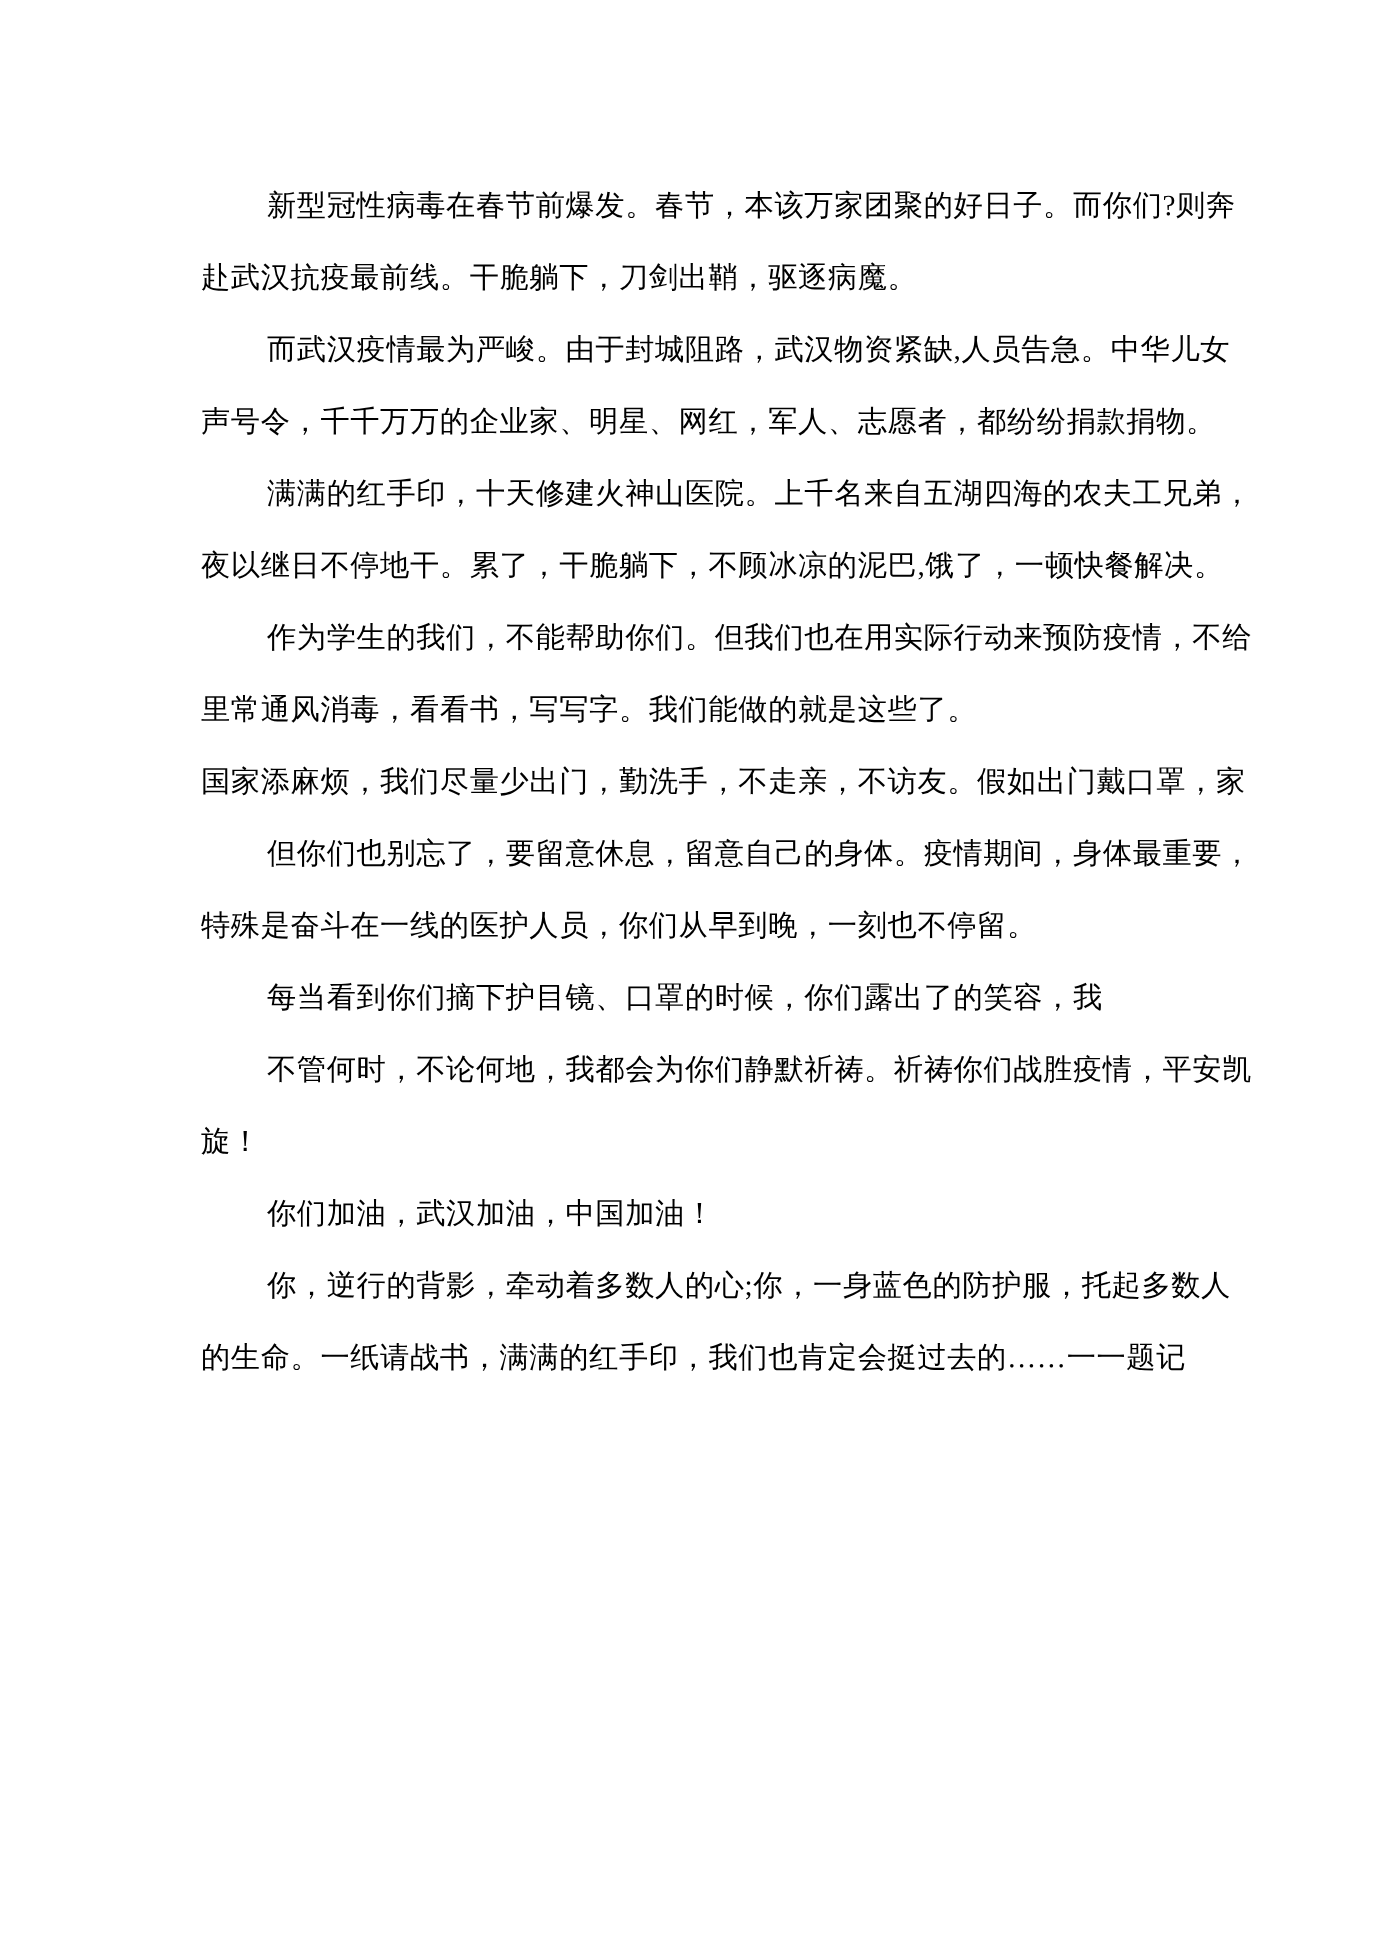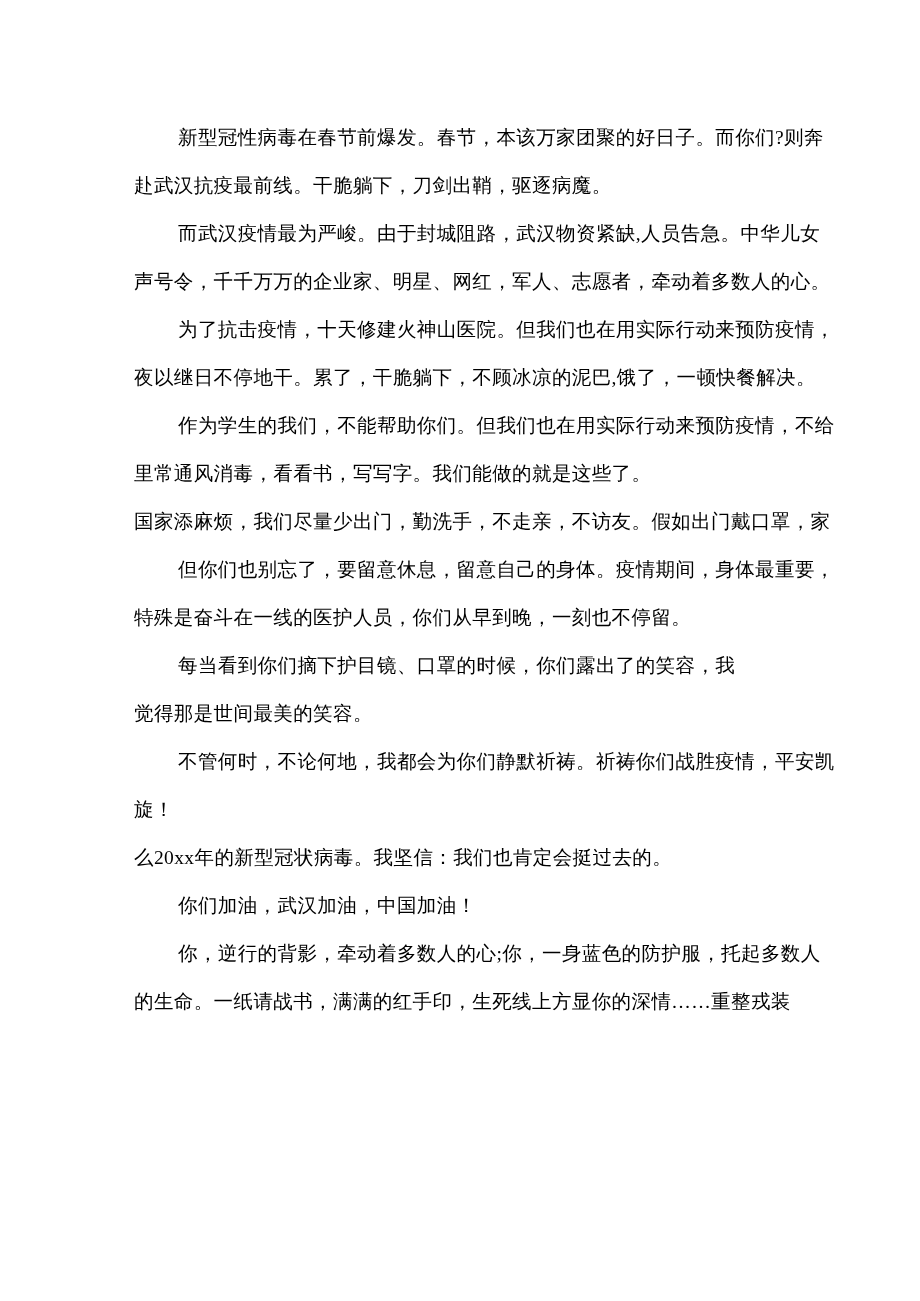--- a/index.html
+++ b/index.html
@@ -43,30 +43,28 @@
   }
 </style>
 </head>
 <body>
 
 <div class="page">
   <div class="text-body" id="doc-lines">
       <div class="line indent">新型冠性病毒在春节前爆发。春节，本该万家团聚的好日子。而你们?则奔</div>
       <div class="line">赴武汉抗疫最前线。干脆躺下，刀剑出鞘，驱逐病魔。</div>
       <div class="line indent">而武汉疫情最为严峻。由于封城阻路，武汉物资紧缺,人员告急。中华儿女</div>
-      <div class="line">声号令，千千万万的企业家、明星、网红，军人、志愿者，牵动着多数人的心。</div>
-      <div class="line indent">为了抗击疫情，十天修建火神山医院。但我们也在用实际行动来预防疫情，</div>
+      <div class="line">声号令，千千万万的企业家、明星、网红，军人、志愿者，都纷纷捐款捐物。</div>
+      <div class="line indent">满满的红手印，十天修建火神山医院。上千名来自五湖四海的农夫工兄弟，</div>
       <div class="line">夜以继日不停地干。累了，干脆躺下，不顾冰凉的泥巴,饿了，一顿快餐解决。</div>
       <div class="line indent">作为学生的我们，不能帮助你们。但我们也在用实际行动来预防疫情，不给</div>
       <div class="line">里常通风消毒，看看书，写写字。我们能做的就是这些了。</div>
       <div class="line">国家添麻烦，我们尽量少出门，勤洗手，不走亲，不访友。假如出门戴口罩，家</div>
       <div class="line indent">但你们也别忘了，要留意休息，留意自己的身体。疫情期间，身体最重要，</div>
       <div class="line">特殊是奋斗在一线的医护人员，你们从早到晚，一刻也不停留。</div>
       <div class="line indent">每当看到你们摘下护目镜、口罩的时候，你们露出了的笑容，我</div>
-      <div class="line">觉得那是世间最美的笑容。</div>
       <div class="line indent">不管何时，不论何地，我都会为你们静默祈祷。祈祷你们战胜疫情，平安凯</div>
       <div class="line">旋！</div>
-      <div class="line">么20xx年的新型冠状病毒。我坚信：我们也肯定会挺过去的。</div>
       <div class="line indent">你们加油，武汉加油，中国加油！</div>
       <div class="line indent">你，逆行的背影，牵动着多数人的心;你，一身蓝色的防护服，托起多数人</div>
-      <div class="line">的生命。一纸请战书，满满的红手印，生死线上方显你的深情……重整戎装</div>
+      <div class="line">的生命。一纸请战书，满满的红手印，我们也肯定会挺过去的……一一题记</div>
     </div>
 </div>
 
 </body></html>

